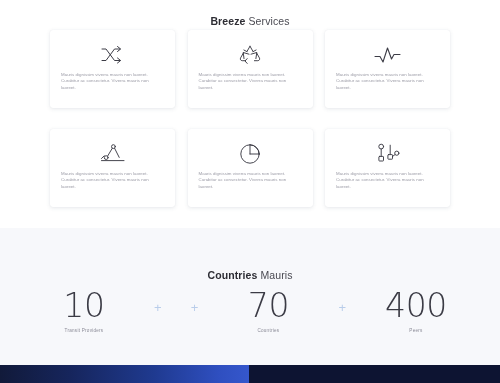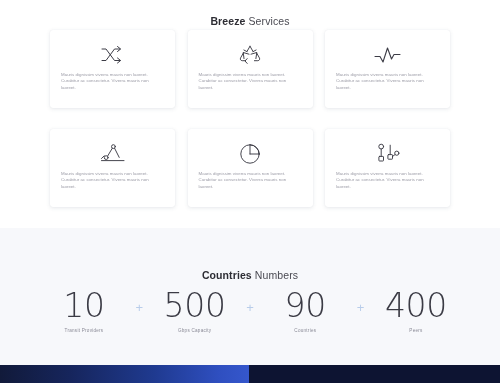--- a/index.html
+++ b/index.html
@@ -278,41 +278,37 @@
         </div>
 
       </div>
 
     </div>
   </section>
 
   <section class="numbers-section">
 
     <h2 class="numbers-heading">
-      <span class="strong">Countries</span><span> Numbers</span>
+      <span class="strong">Countries</span><span> Mauris</span>
     </h2>
 
     <div class="stats-row">
 
       <div class="stat">
         <div class="stat-value">10</div>
         <div class="stat-label">Transit Providers</div>
       </div>
 
       <div class="plus">+</div>
 
+
+      <div class="plus">+</div>
+
       <div class="stat">
-        <div class="stat-value">500</div>
-        <div class="stat-label">Gbps Capacity</div>
-      </div>
-
-      <div class="plus">+</div>
-
-      <div class="stat">
-        <div class="stat-value">90</div>
+        <div class="stat-value">70</div>
         <div class="stat-label">Countries</div>
       </div>
 
       <div class="plus">+</div>
 
       <div class="stat">
         <div class="stat-value">400</div>
         <div class="stat-label">Peers</div>
       </div>
 

